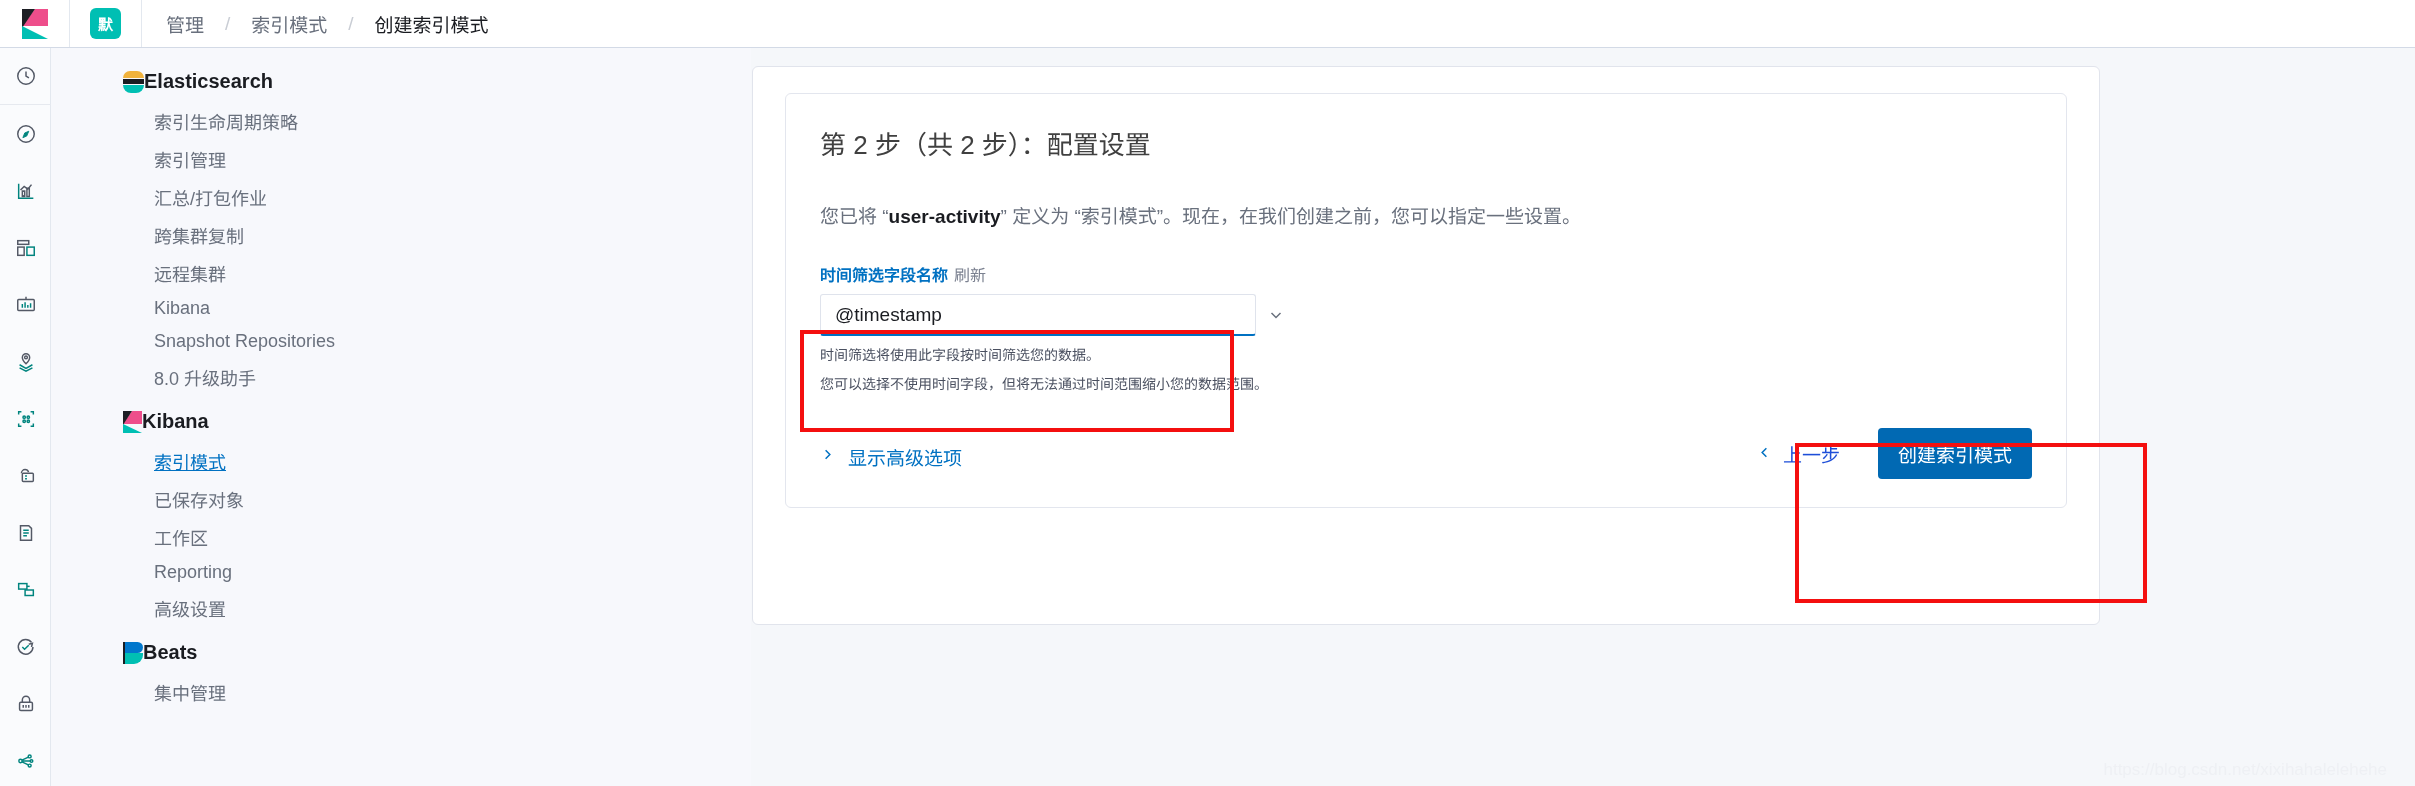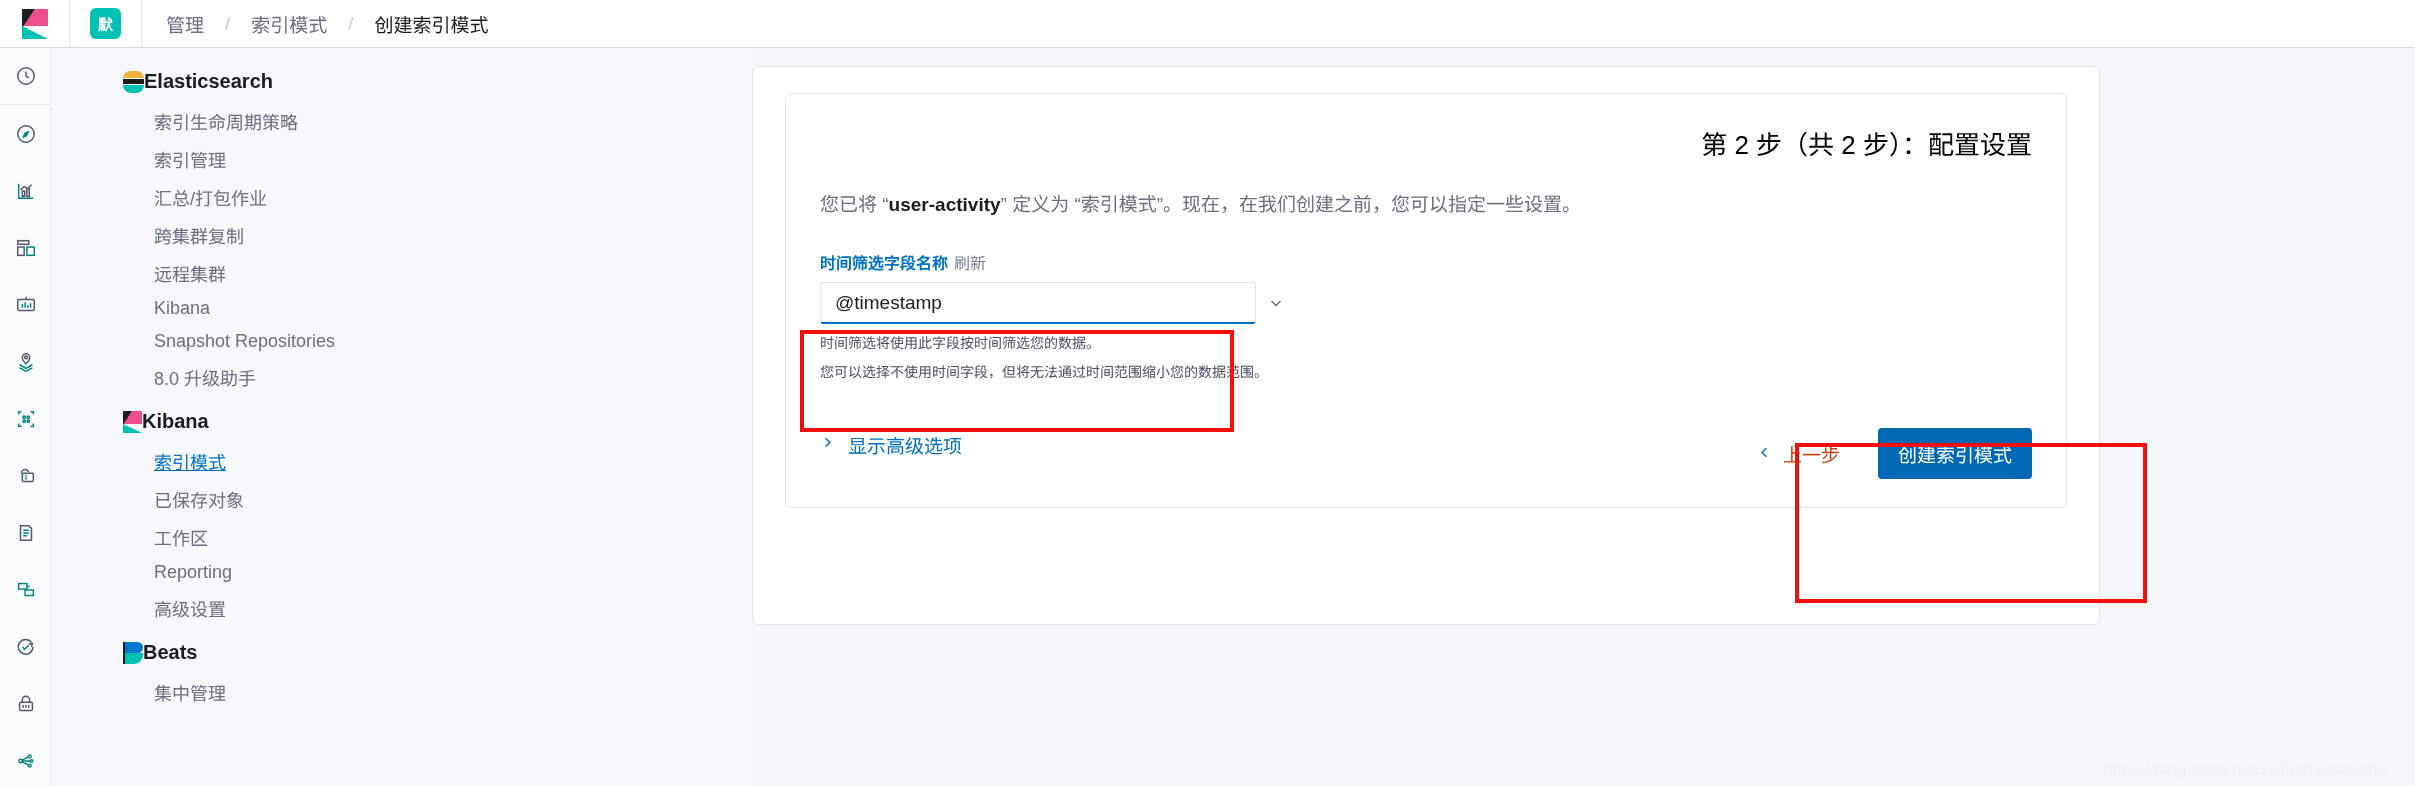--- a/index.html
+++ b/index.html
@@ -131,21 +131,21 @@
   }
   .sys-label { font-size: 18px; color: #1a1c21; white-space: nowrap; }
 
   
   .step-card {
     margin: 26px 32px 0 32px; border: 1px solid #e3e6ee; border-radius: 6px;
     background: #fff; padding: 30px 34px 34px 34px; min-height: 415px;
     position: relative;
   }
   .step-title {
-    font-size: 26px; color: #000000; margin-bottom: 28px; font-weight: 400; text-align: right;
+    font-size: 26px; color: #404040; margin-bottom: 40px; font-weight: 400;
   }
   .step-desc { font-size: 19px; color: #69707d; margin-bottom: 34px; }
   .step-desc b { color: #1a1c21; font-weight: 700; text-align: right; }
 
   .field-label {
     font-size: 16px; font-weight: 700; color: #0071c2; margin-bottom: 8px;
   }
   .field-label .refresh { font-weight: 400; color: #7b8190; margin-left: 6px; }
 
   .select-wrap { width: 476px; position: relative; }
@@ -164,21 +164,21 @@
     display: flex; align-items: center; gap: 13px; margin-top: 48px;
     font-size: 19px; color: #0071c2; width: fit-content;
   }
 
   .actions {
     position: absolute; right: 34px; bottom: 28px;
     display: flex; align-items: center; gap: 38px;
   }
   .back-link {
     display: flex; align-items: center; gap: 11px;
-    font-size: 19px; color: #c2410c;
+    font-size: 19px; color: #1d4ed8;
   }
   .primary-btn {
     background: #0169b3; color: #fff; font-size: 19px;
     border: none; border-radius: 4px; padding: 12px 20px;
     font-family: inherit; white-space: nowrap;
   }
 
   
   .annot { position: absolute; border: 4px solid #f40f0f; z-index: 60; pointer-events: none; }
   #annot-field { left: 800px; top: 330px; width: 434px; height: 102px; }

